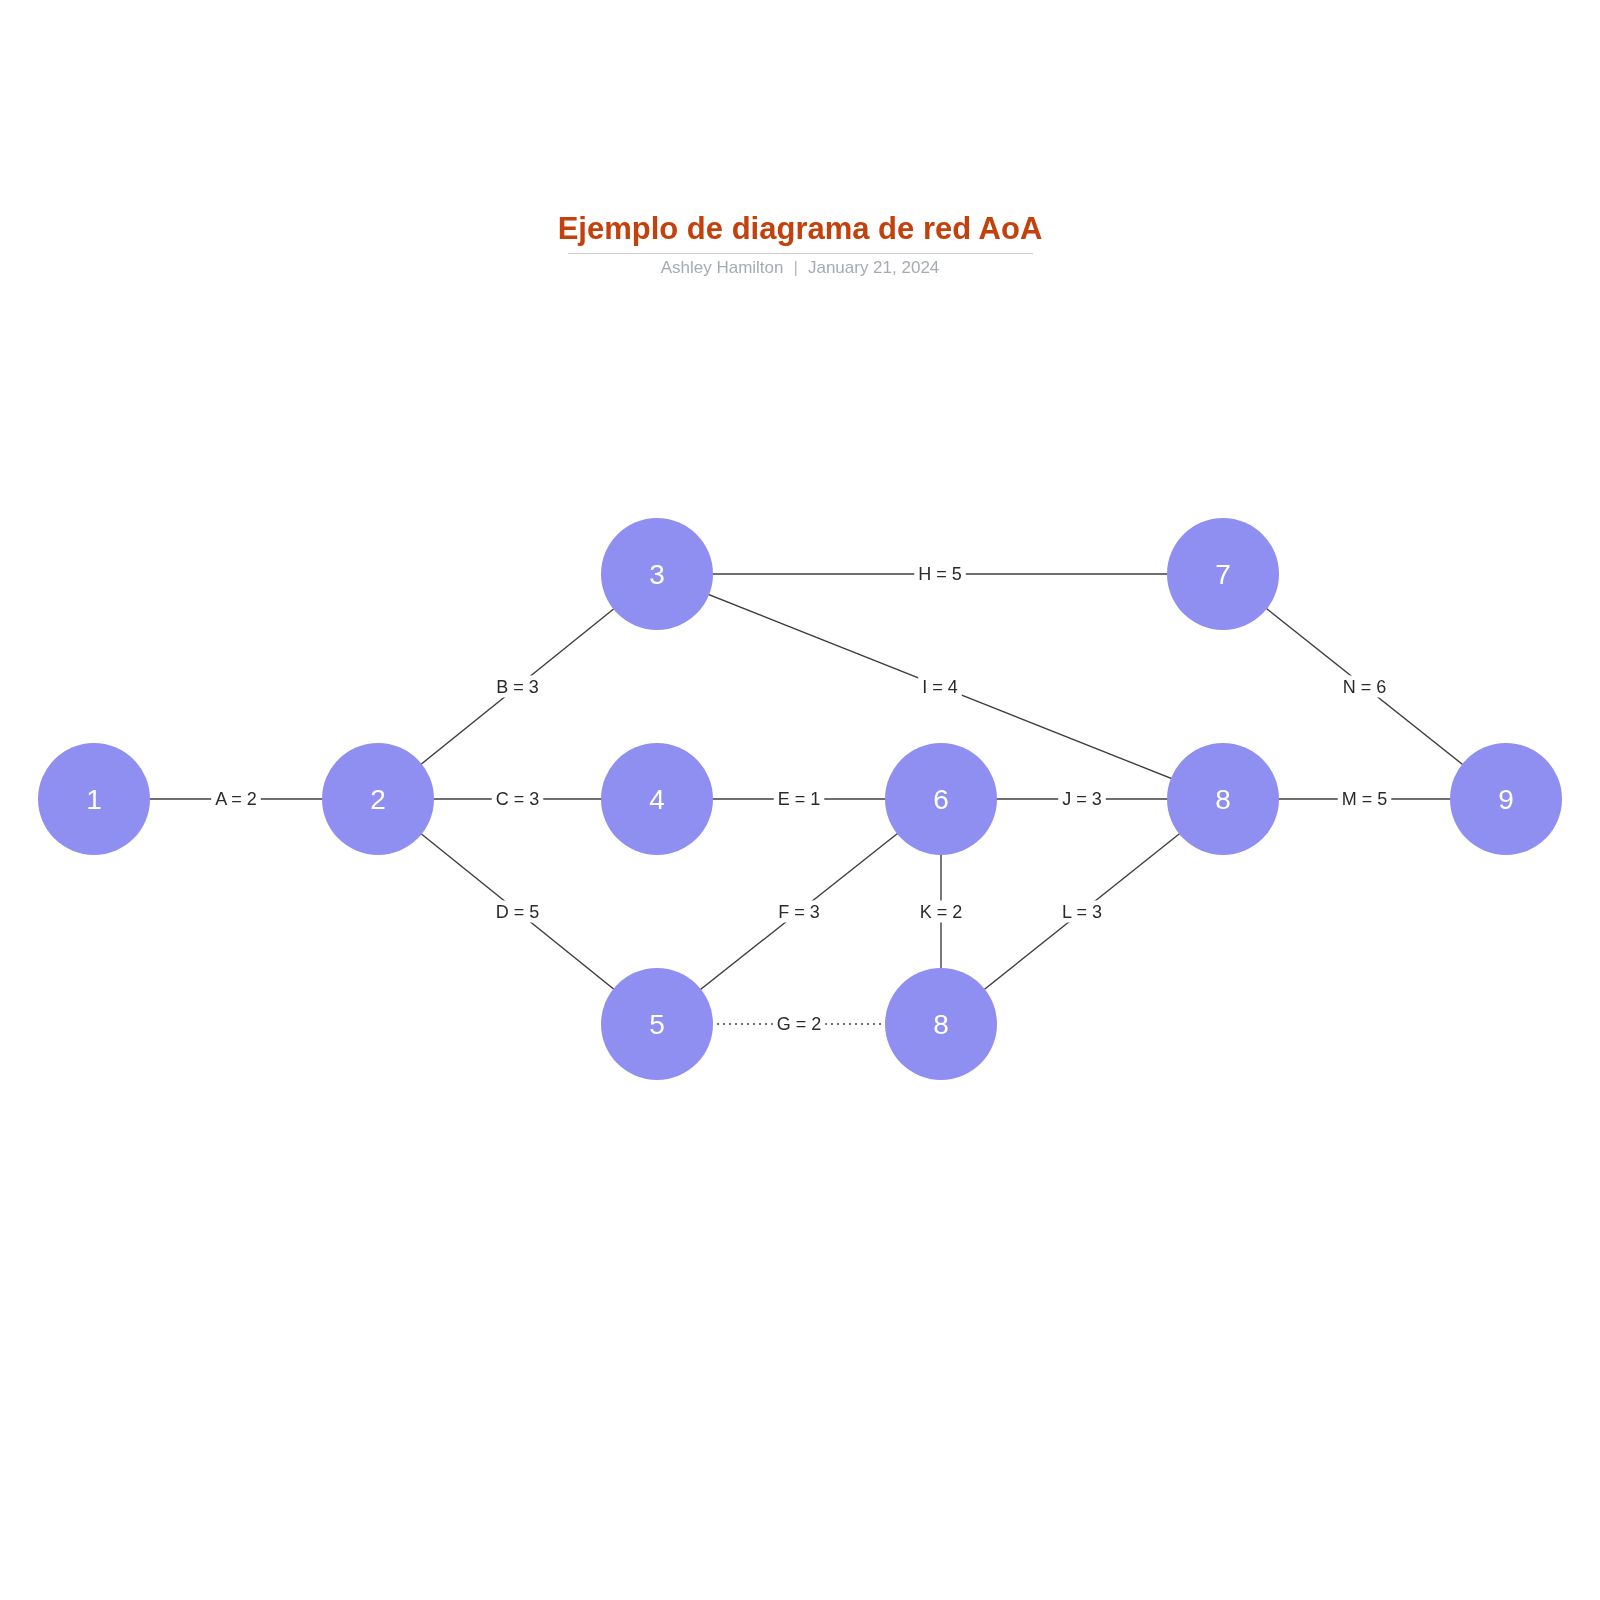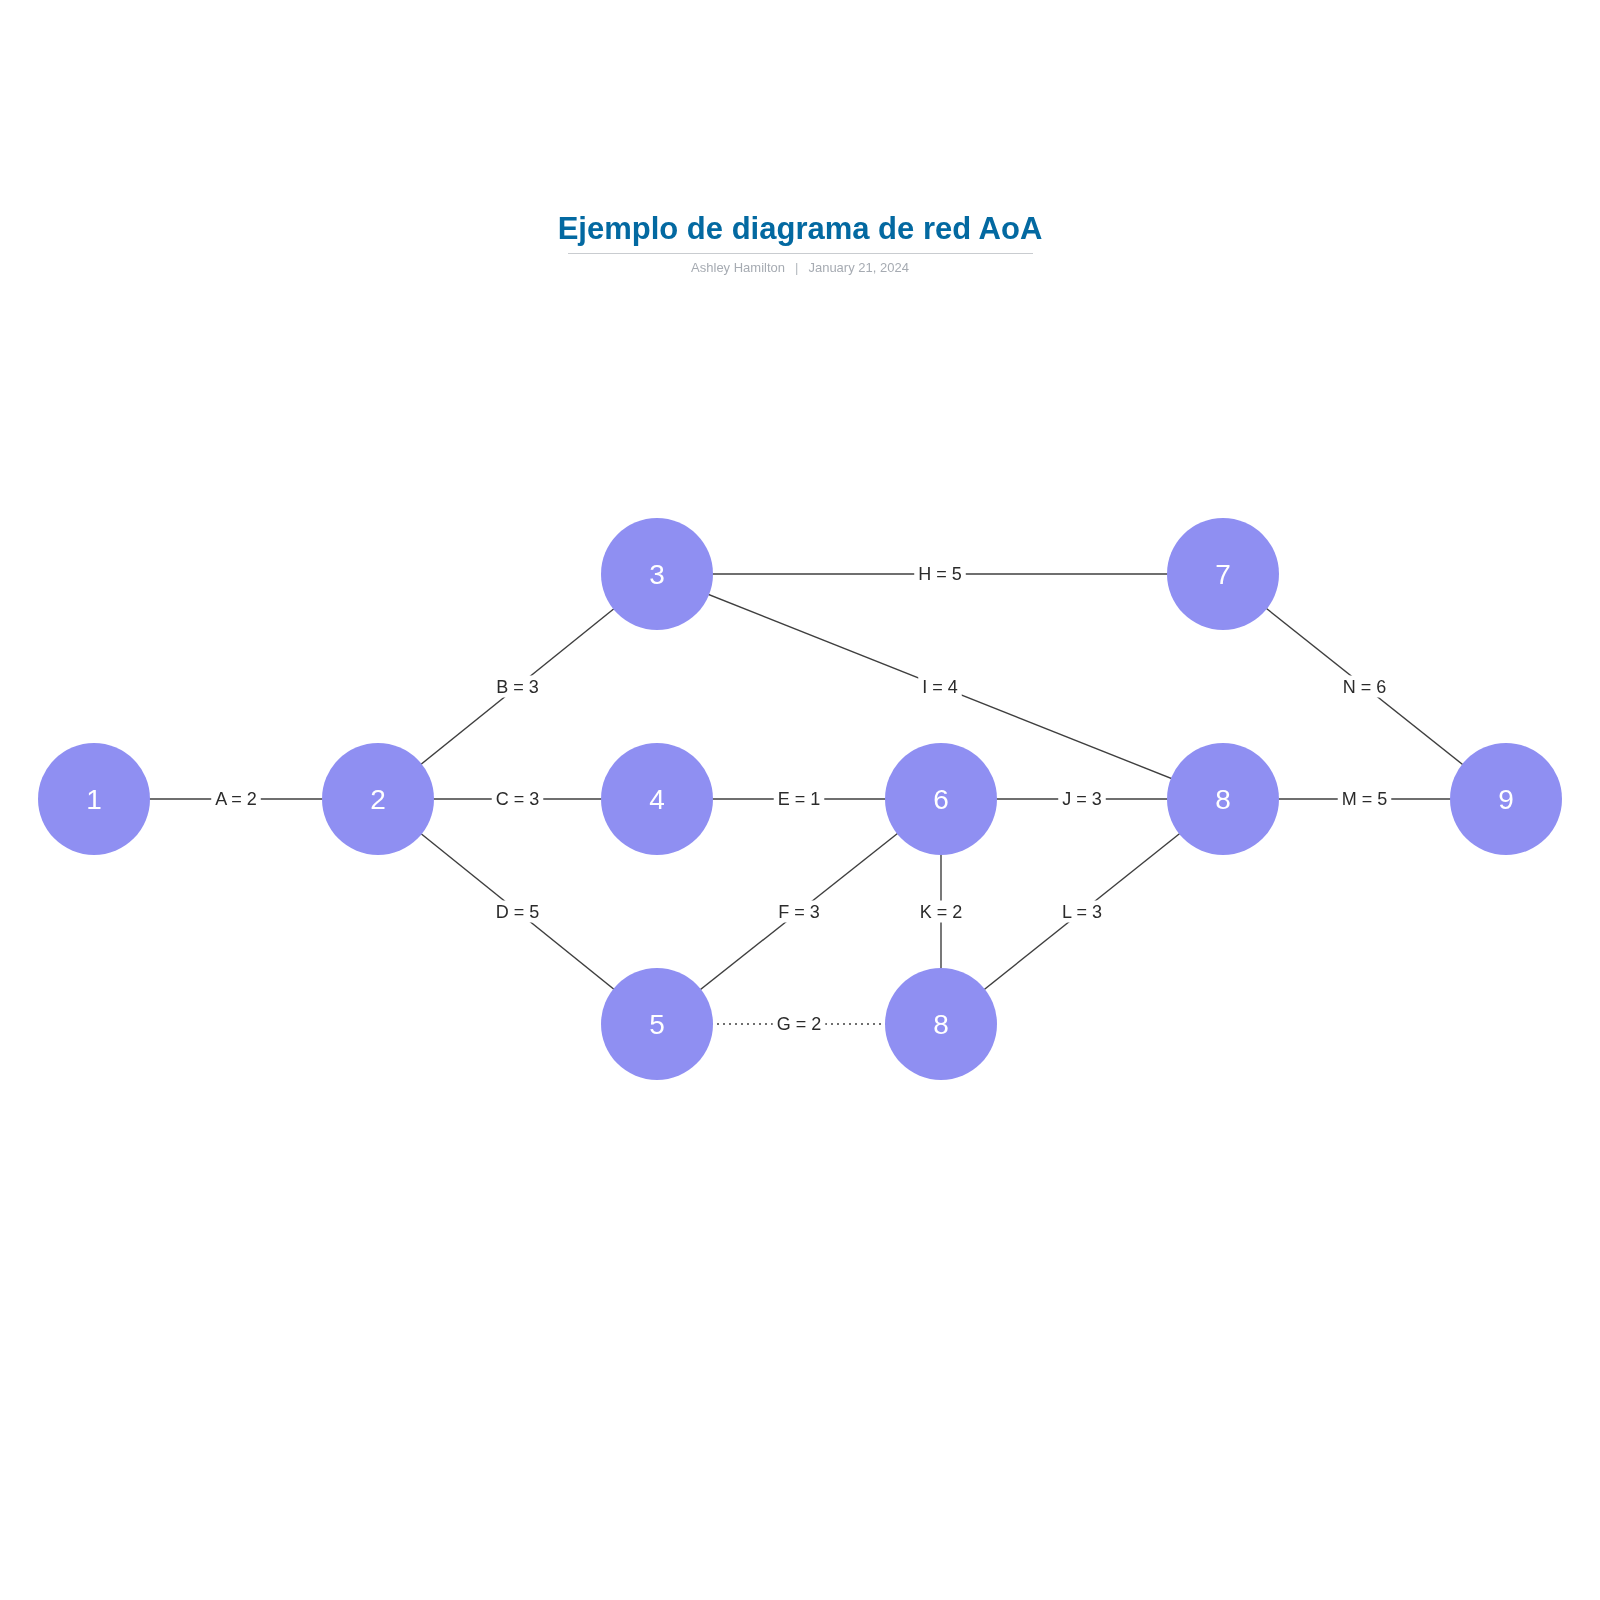--- a/index.html
+++ b/index.html
@@ -2,28 +2,28 @@
 <html><head>
 <meta charset="utf-8">
 <style>
   html,body{margin:0;padding:0;background:#ffffff;}
   body{
     width:1600px;height:1600px;position:relative;overflow:hidden;
     font-family:"Liberation Sans", sans-serif;
   }
   .header{position:absolute;top:212px;left:0;width:1600px;text-align:center;}
   .title{
-    font-size:31px;font-weight:bold;color:#0369a1;line-height:34px;margin:0;
+    font-size:31px;font-weight:bold;color:#c2410c;line-height:34px;margin:0;
   }
   .title-divider{
     width:465px;height:0;border:none;border-top:1.5px solid #c9ccd0;
     margin:7px auto 0 auto;
   }
   .subtitle{
-    margin-top:4px;font-size:13px;color:#a6abb2;line-height:20px;
+    margin-top:4px;font-size:17px;color:#a6abb2;line-height:20px;
   }
   .subtitle .sep{padding:0 10px;color:#b3b8be;}
   .diagram-wrap{position:absolute;left:0;top:0;width:1600px;height:1600px;}
   svg{display:block;}
   .edge-line{fill:none;}
   .edge-label-text{
     font-family:"Liberation Sans", sans-serif;
     font-size:18px;fill:#2b2b2b;
   }
   .node-label-text{

